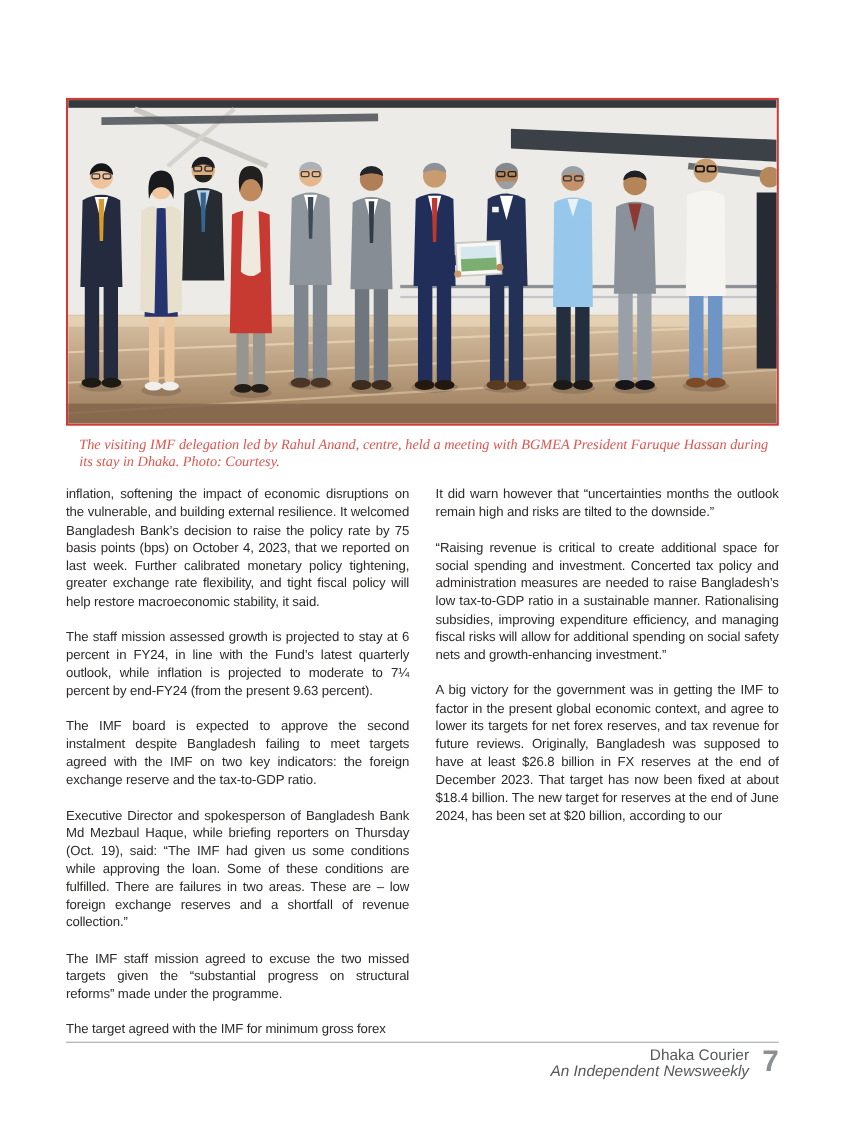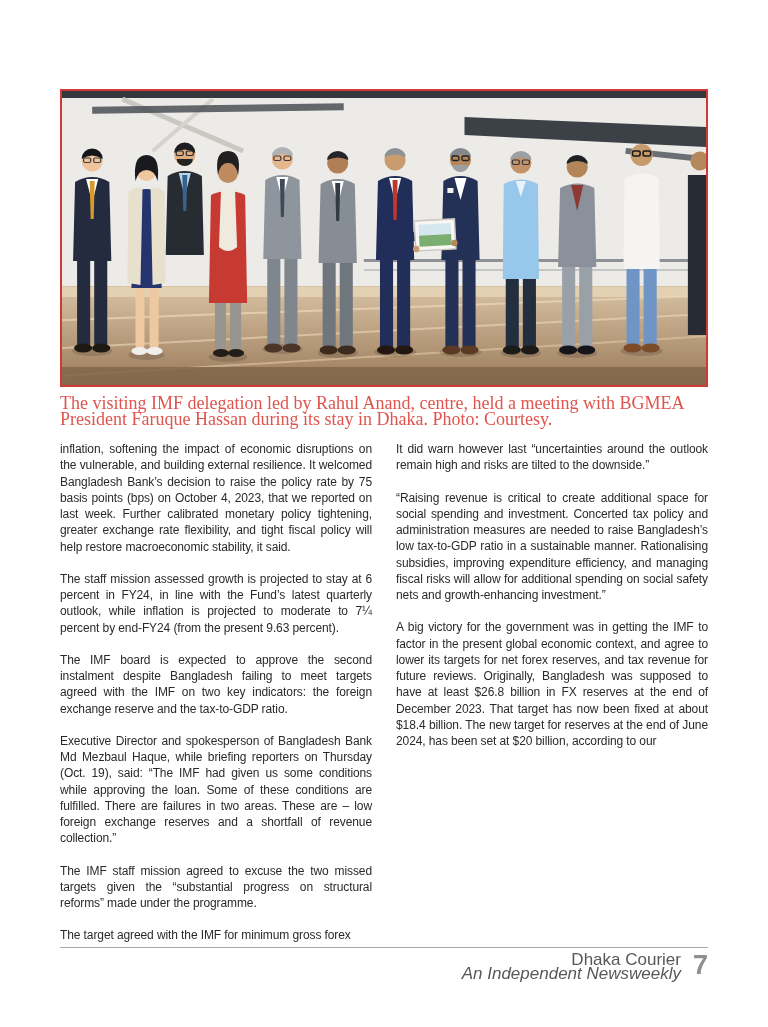--- a/index.html
+++ b/index.html
@@ -1,31 +1,31 @@
 <!DOCTYPE html>
 <html><head>
 <meta charset="utf-8">
 <style>
   html,body{margin:0;padding:0;background:#ffffff;}
   .page{position:relative;width:768px;height:1027px;background:#ffffff;overflow:hidden;
         font-family:"Liberation Sans",sans-serif;}
   .photo-wrap{position:absolute;left:60px;top:89px;width:648px;}
   .photo-frame{border:2px solid #ce3b37;background:#fff;}
   .photo-frame svg{display:block;width:644px;height:294px;}
-  .caption{margin:9px 0 0 0;font-family:"Liberation Serif",serif;
-           font-size:18px;line-height:15.5px;color:#e0544d;}
+  .caption{margin:9px 0 0 12px;font-family:"Liberation Serif",serif;font-style:italic;
+           font-size:13px;line-height:15.5px;color:#e0544d;}
   .columns{position:absolute;left:60px;top:441px;width:648px;display:flex;gap:24px;
            color:#2b2a28;}
   .col{width:318px;font-size:12px;line-height:16.25px;text-align:justify;letter-spacing:-0.1px;}
   .col p{margin:0 0 16px 0;}
   .col p.tight{margin-bottom:0;}
   .col p:last-child{margin-bottom:0;}
   .footer{position:absolute;left:60px;top:947px;width:648px;border-top:1px solid #a7a9ac;
           padding-top:5px;display:flex;justify-content:flex-end;align-items:flex-start;}
-  .pub{text-align:right;color:#57585a;font-size:17px;line-height:13.5px;}
+  .pub{text-align:right;color:#57585a;font-size:14px;line-height:13.5px;}
   .tagline{font-style:italic;}
   .pagenum{font-size:27px;font-weight:bold;color:#8d8f92;margin-left:12px;line-height:26px;
            margin-top:-1px;}
 </style>
 </head>
 <body>
 
 <div class="page">
 
   <figure class="photo-wrap" style="margin:0">
@@ -225,21 +225,21 @@
   <div class="columns">
     <div class="col">
       <p>inflation, softening the impact of economic disruptions on the vulnerable, and building external resilience. It welcomed Bangladesh Bank’s decision to raise the policy rate by 75 basis points (bps) on October 4, 2023, that we reported on last week. Further calibrated monetary policy tightening, greater exchange rate flexibility, and tight fiscal policy will help restore macroeconomic stability, it said.</p>
       <p>The staff mission assessed growth is projected to stay at 6 percent in FY24, in line with the Fund’s latest quarterly outlook, while inflation is projected to moderate to 7¼ percent by end-FY24 (from the present 9.63 percent).</p>
       <p>The IMF board is expected to approve the second instalment despite Bangladesh failing to meet targets agreed with the IMF on two key indicators: the foreign exchange reserve and the tax-to-GDP ratio.</p>
       <p>Executive Director and spokesperson of Bangladesh Bank Md Mezbaul Haque, while briefing reporters on Thursday (Oct. 19), said: “The IMF had given us some conditions while approving the loan. Some of these conditions are fulfilled. There are failures in two areas. These are – low foreign exchange reserves and a shortfall of revenue collection.”</p>
       <p>The IMF staff mission agreed to excuse the two missed targets given the “substantial progress on structural reforms” made under the programme.</p>
       <p>The target agreed with the IMF for minimum gross forex</p>
     </div>
     <div class="col">
-      <p>It did warn however last “uncertainties around the outlook remain high and risks are tilted to the downside.”</p>
+      <p>It did warn however that “uncertainties months the outlook remain high and risks are tilted to the downside.”</p>
       <p>“Raising revenue is critical to create additional space for social spending and investment. Concerted tax policy and administration measures are needed to raise Bangladesh’s low tax-to-GDP ratio in a sustainable manner. Rationalising subsidies, improving expenditure efficiency, and managing fiscal risks will allow for additional spending on social safety nets and growth-enhancing investment.”</p>
       <p>A big victory for the government was in getting the IMF to factor in the present global economic context, and agree to lower its targets for net forex reserves, and tax revenue for future reviews. Originally, Bangladesh was supposed to have at least $26.8 billion in FX reserves at the end of December 2023. That target has now been fixed at about $18.4 billion. The new target for reserves at the end of June 2024, has been set at $20 billion, according to our</p>
     </div>
   </div>
 
   <div class="footer">
     <div class="pub">
       <div>Dhaka Courier</div>
       <div class="tagline">An Independent Newsweekly</div>
     </div>

